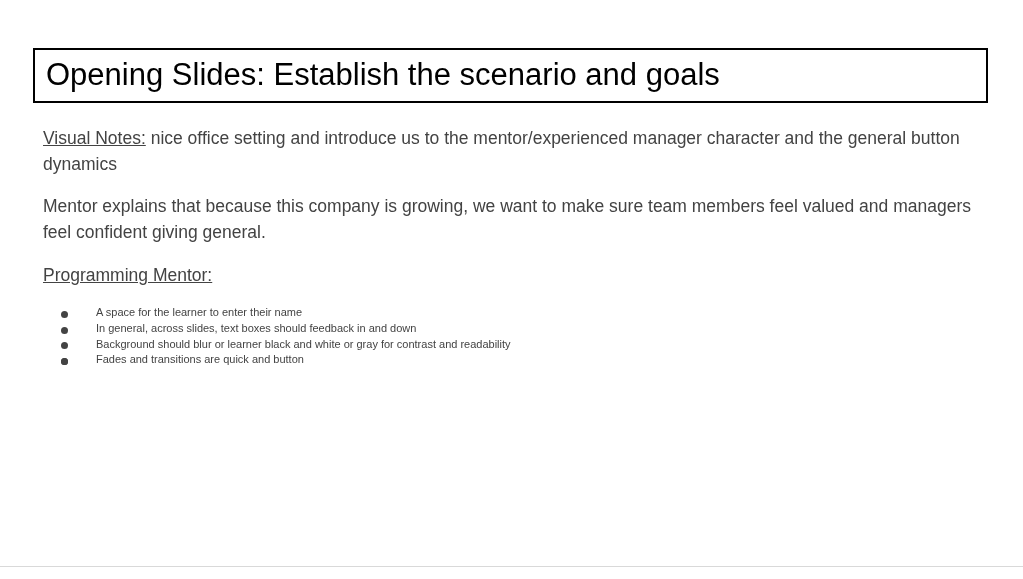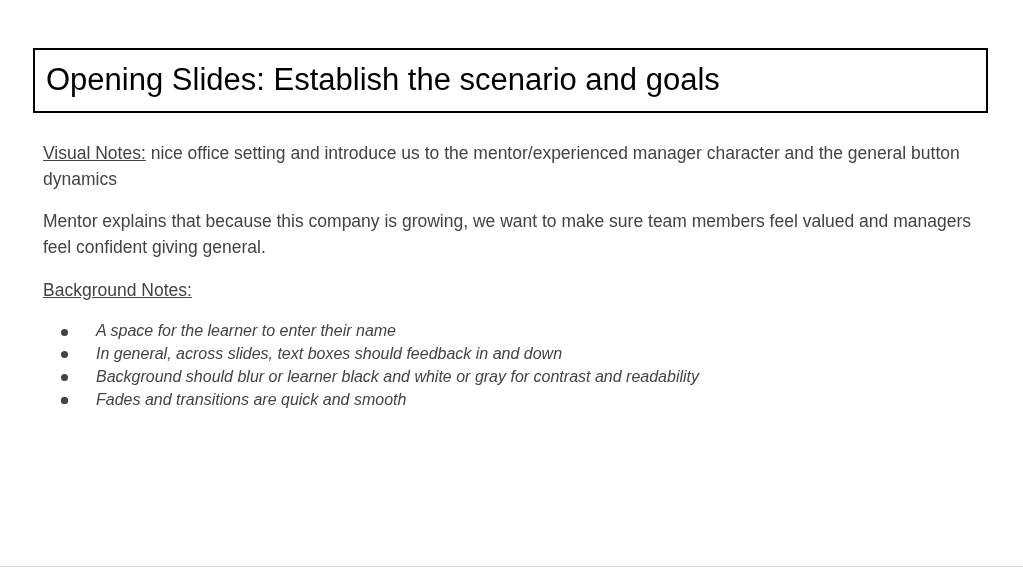--- a/index.html
+++ b/index.html
@@ -22,21 +22,21 @@
     width: 1023px;
     height: 579px;
     background: #ffffff;
     box-sizing: border-box;
   }
   .title-box {
     position: absolute;
     left: 33px;
     top: 48px;
     width: 955px;
-    height: 65px;
+    height: 55px;
     border: 2px solid #000000;
     box-sizing: border-box;
     display: flex;
     align-items: center;
   }
   .title-text {
     font-size: 31px;
     color: #000000;
     font-weight: normal;
     letter-spacing: 0px;
@@ -51,38 +51,36 @@
     width: 940px;
   }
   .para {
     font-size: 17.5px;
     line-height: 1.48;
     color: #434343;
     margin: 0 0 17px 0;
   }
   .para.tight {
     margin-bottom: 16px;
-    margin-top: 15px;
   }
   .underline-label {
     text-decoration: underline;
   }
   .bullets {
     list-style: none;
     margin: 0;
     padding: 0;
   }
   .bullets li {
     position: relative;
-    font-size: 16px;
+    font-size: 11px;
     line-height: 1.42;
     color: #434343;
     padding-left: 53px;
     margin-bottom: 0px;
-    font-style: italic;
   }
   .bullets li .dot {
     position: absolute;
     left: 18px;
     top: 0.52em;
     width: 7px;
     height: 7px;
     border-radius: 50%;
     background: #434343;
   }
@@ -103,26 +101,26 @@
   <div class="title-box">
     <div class="title-text">Opening Slides: Establish the scenario and goals</div>
   </div>
 
   <div class="body-area">
 
     <p class="para tight"><span class="underline-label">Visual Notes:</span><span> nice office setting and introduce us to the mentor/experienced manager character and the general button dynamics</span></p>
 
     <p class="para">Mentor explains that because this company is growing, we want to make sure team members feel valued and managers feel confident giving general.</p>
 
-    <p class="para"><span class="underline-label">Background Notes:</span></p>
+    <p class="para"><span class="underline-label">Programming Mentor:</span></p>
 
     <ul class="bullets">
       <li><span class="dot"></span><span>A space for the learner to enter their name</span></li>
       <li><span class="dot"></span><span>In general, across slides, text boxes should feedback in and down</span></li>
       <li><span class="dot"></span><span>Background should blur or learner black and white or gray for contrast and readability</span></li>
       <li><span class="dot"></span></li>
-      <li><span class="dot"></span><span>Fades and transitions are quick and smooth</span></li>
+      <li><span class="dot"></span><span>Fades and transitions are quick and button</span></li>
     </ul>
 
   </div>
 
   <div class="bottom-rule"></div>
 </div>
 
 </body></html>

